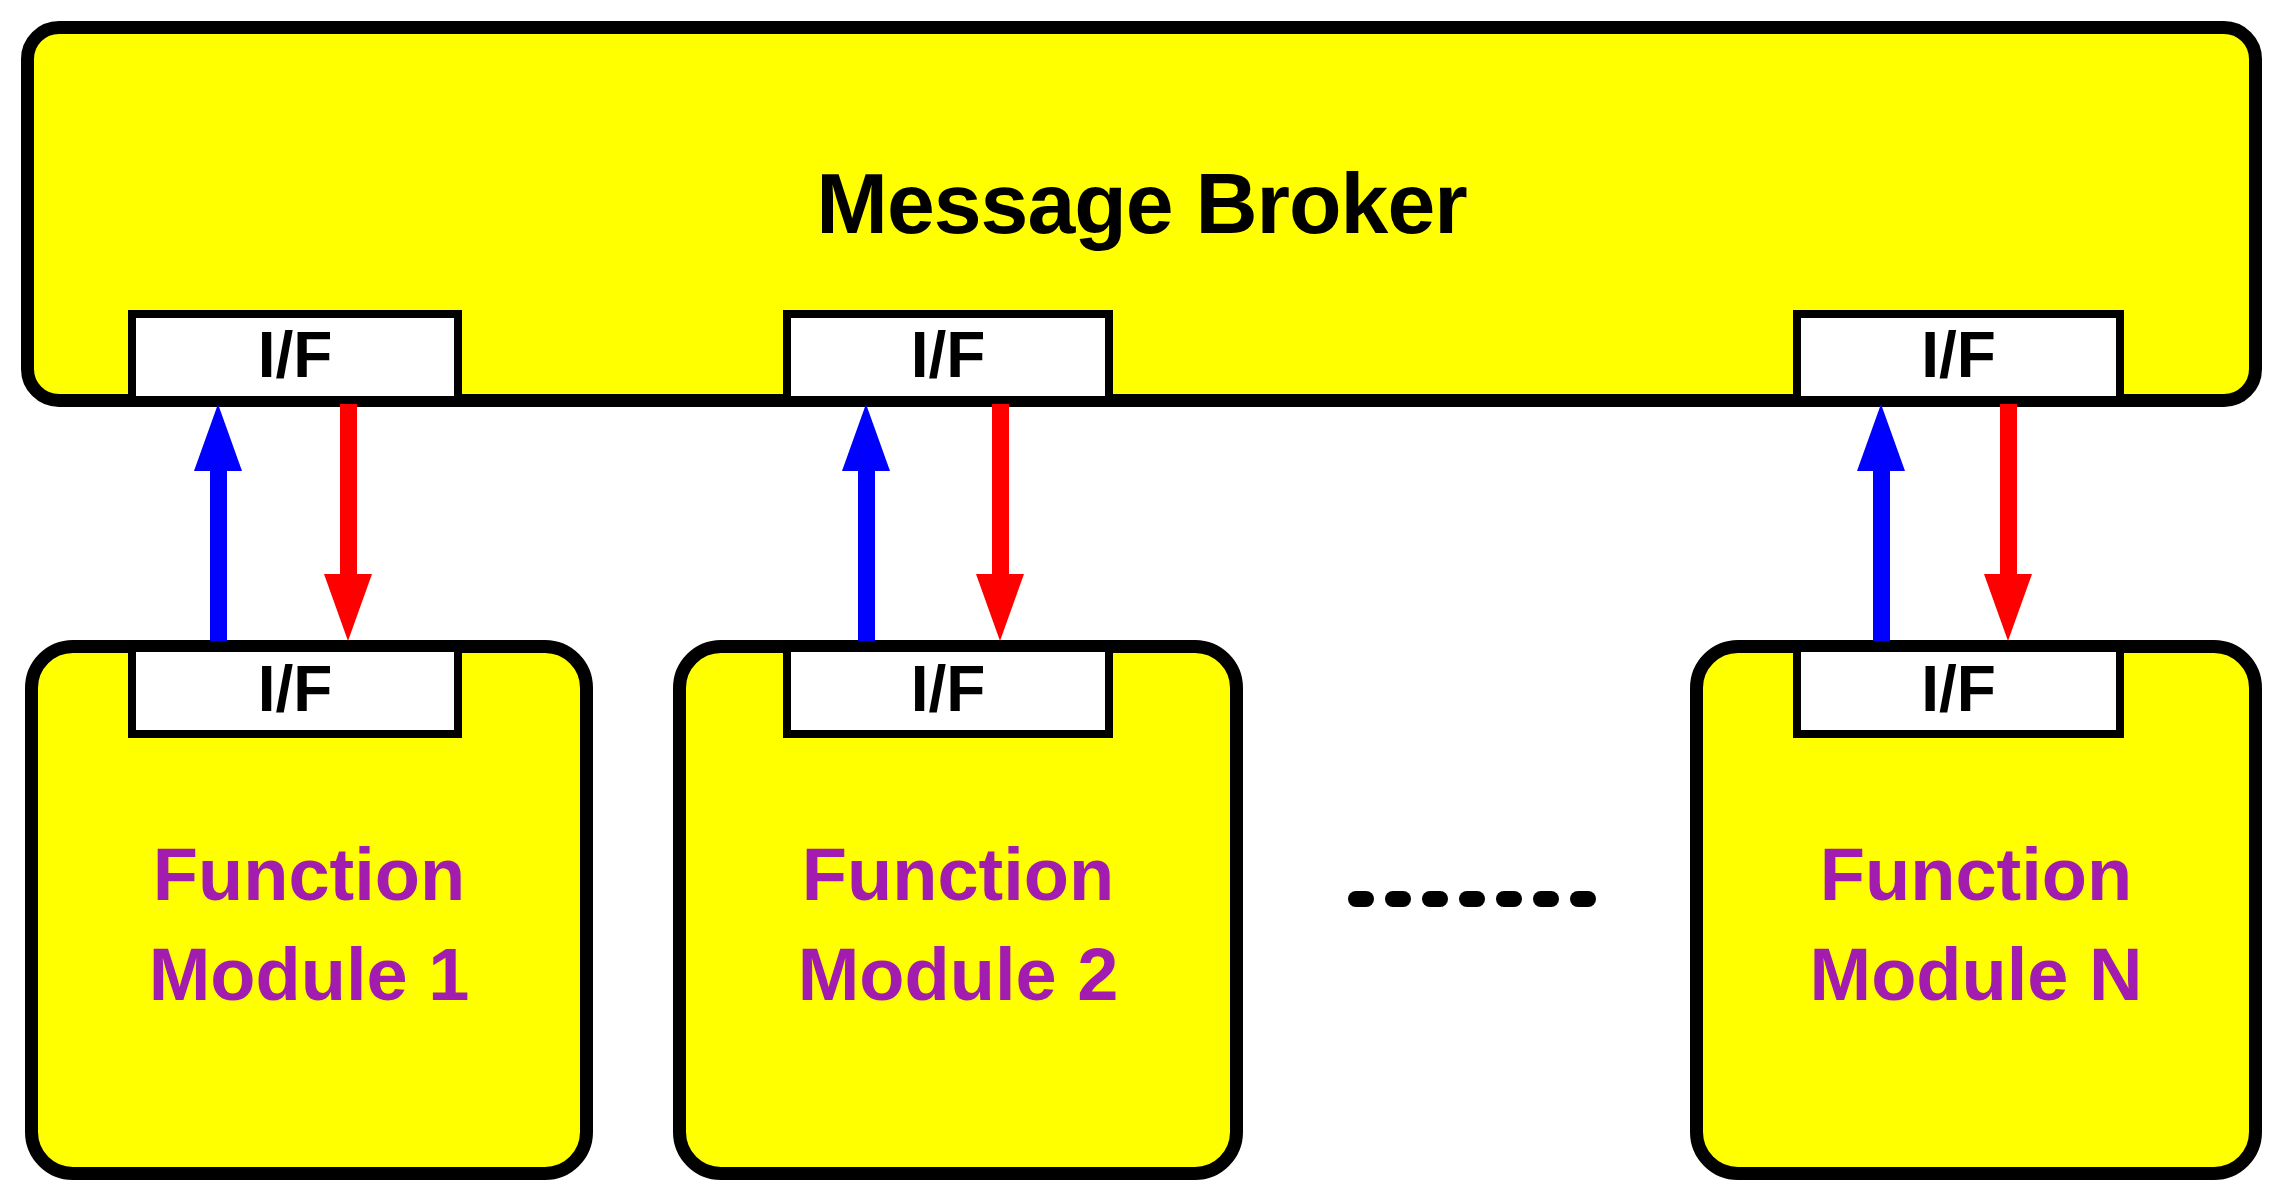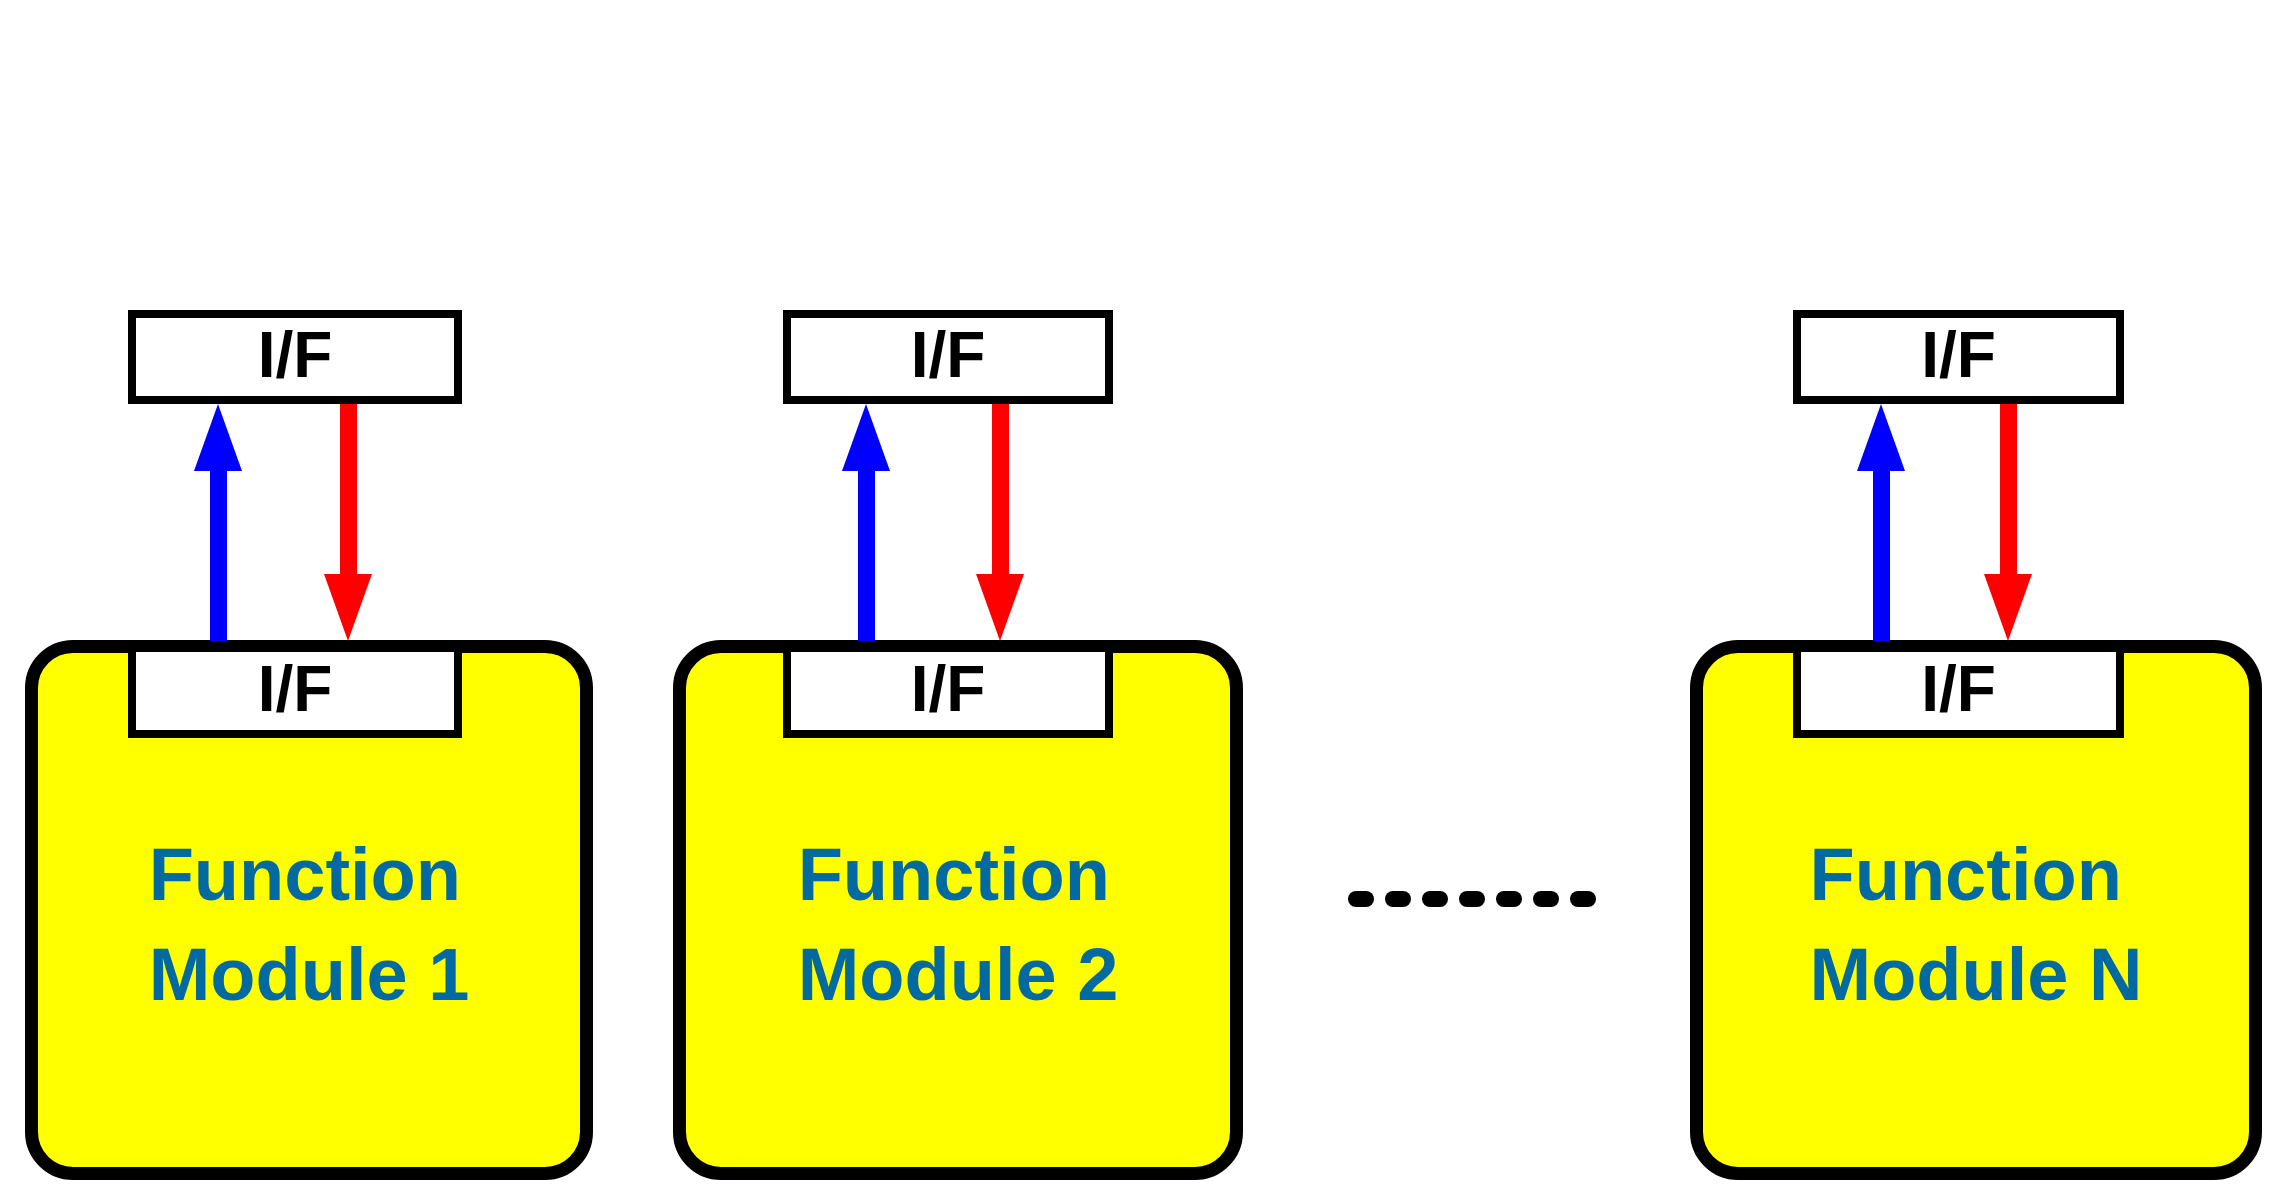--- a/index.html
+++ b/index.html
@@ -47,26 +47,26 @@
   .module {
     top: 640px;
     height: 540px;
     border-radius: 48px;
     z-index: 1;
     display: flex;
     align-items: center;
     justify-content: center;
   }
   .module-label {
-    text-align: left;
+    text-align: center;
     font-size: 74px;
     font-weight: bold;
     line-height: 100px;
     white-space: pre-line;
-    color: #0369a1;
+    color: #a21caf;
     padding-top: 30px;
   }
   .module-1 { left: 25px;   width: 568px; }
   .module-2 { left: 673px;  width: 570px; }
   .module-n { left: 1690px; width: 572px; }
 
   
   .if-box {
     position: absolute;
     height: 94px;
@@ -130,20 +130,23 @@
     width: 26px; height: 16px;
     background: var(--border);
     border-radius: 8px;
   }
 </style>
 </head>
 <body>
 
 <div class="stage">
 
+  <div class="node broker">
+    <div class="broker-title">Message Broker</div>
+  </div>
 
   <div class="if-box if-broker if-col-1">
     <span>I/F</span>
   </div>
   <div class="if-box if-broker if-col-2">
     <span>I/F</span>
   </div>
   <div class="if-box if-broker if-col-3">
     <span>I/F</span>
   </div>

